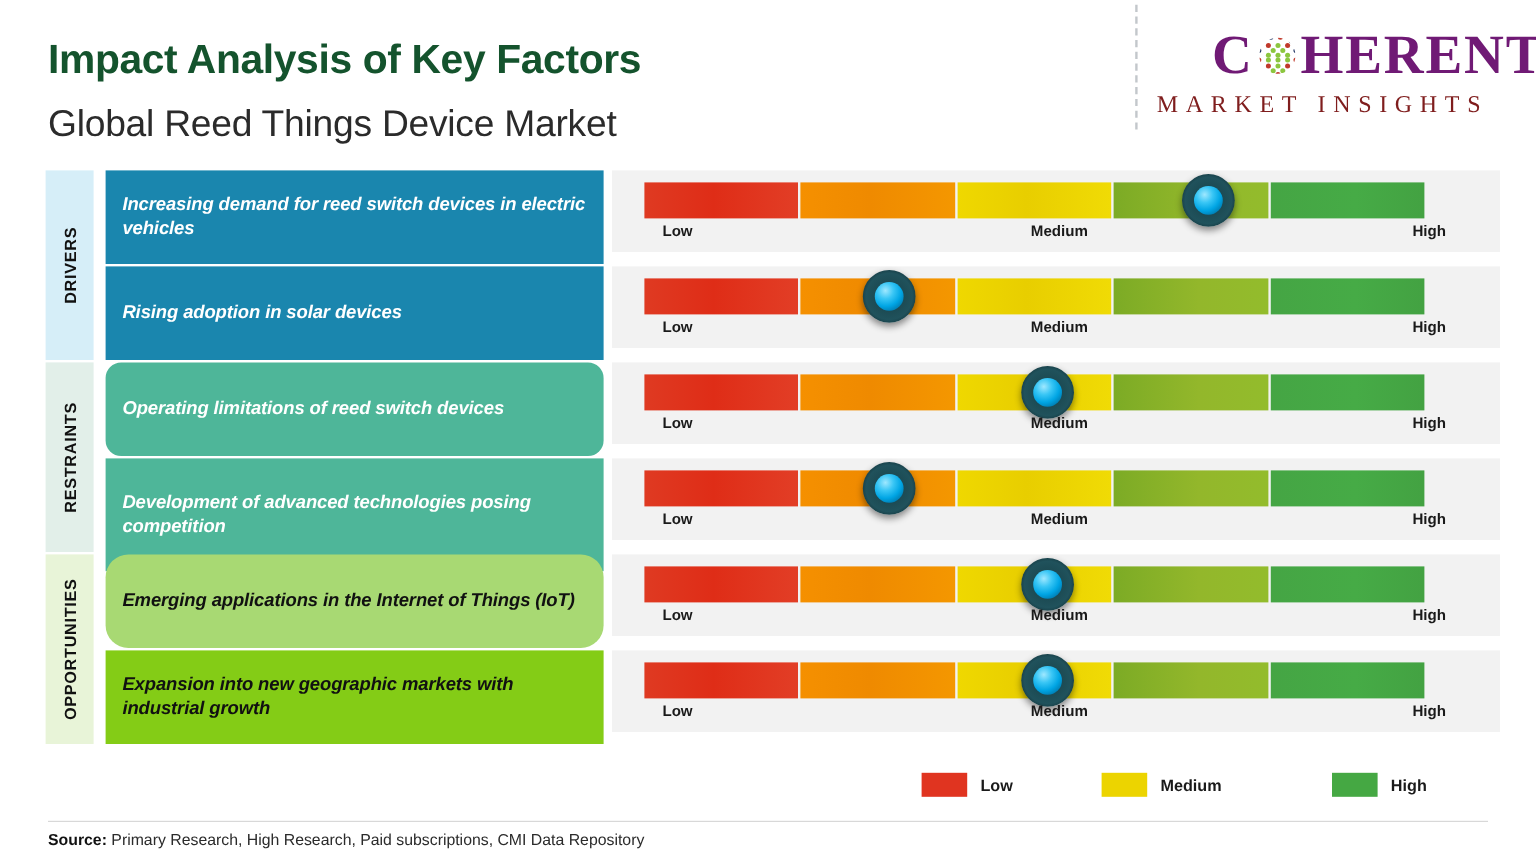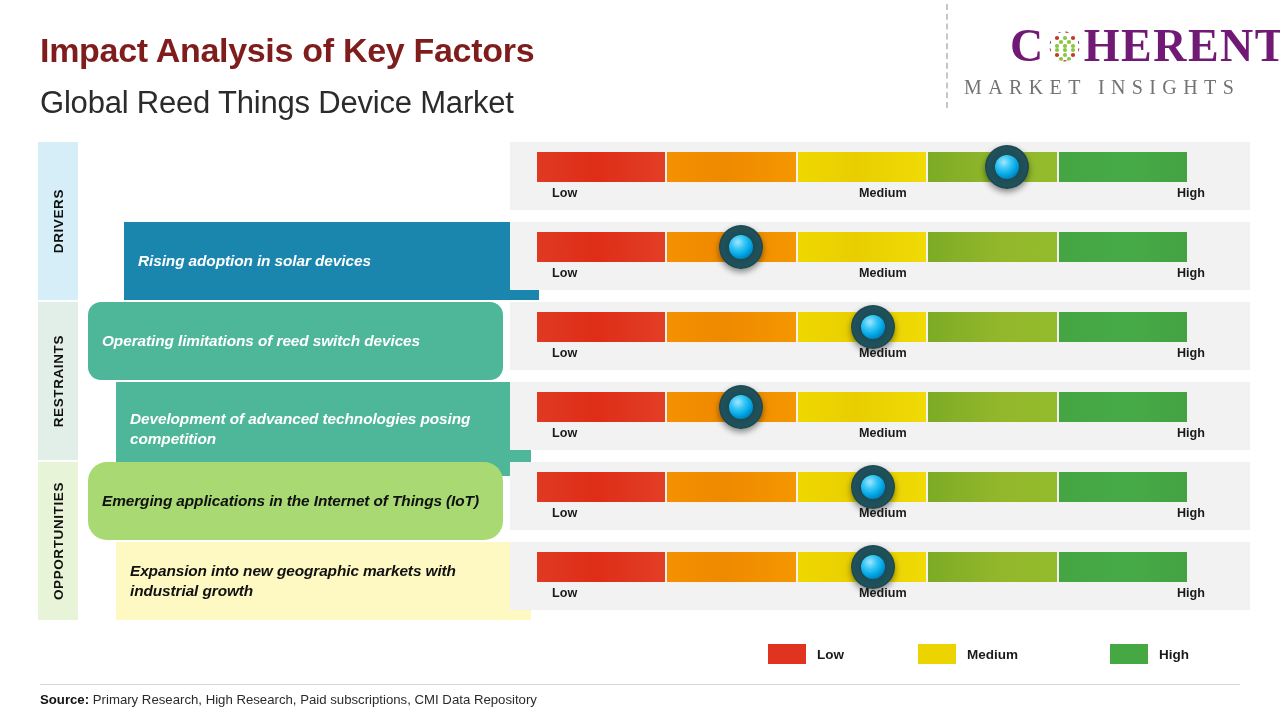--- a/index.html
+++ b/index.html
@@ -20,21 +20,21 @@
   #header {
     position: absolute;
     left: 0; top: 0;
     width: 1280px; height: 130px;
   }
   #title-main {
     position: absolute;
     left: 40px; top: 31px;
     font-size: 34px;
     font-weight: bold;
-    color: #7f1d1d;
+    color: #14532d;
     letter-spacing: -0.3px;
     white-space: nowrap;
   }
   #title-sub {
     position: absolute;
     left: 40px; top: 85px;
     font-size: 31px;
     font-weight: normal;
     color: #2b2b2b;
     letter-spacing: -0.2px;
@@ -75,21 +75,21 @@
     width: 37px; height: 37px;
     vertical-align: -4px;
     margin: 0 1px;
   }
   #logo-tag {
     position: absolute;
     left: 2px; top: 58px;
     font-family: "Liberation Serif", serif;
     font-size: 20px;
     font-weight: normal;
-    color: #737373;
+    color: #7f1d1d;
     letter-spacing: 6.4px;
     white-space: nowrap;
   }
 
   
   #left-col {
     position: absolute;
     left: 38px; top: 142px;
     width: 465px; height: 466px;
   }
@@ -303,43 +303,46 @@
           </svg></span><span id="logo-rest">HERENT</span></div>
     <div id="logo-tag">MARKET INSIGHTS</div>
   </div>
 </div>
 
 <div id="left-col">
     <div class="cat-group" style="top: 0px; height: 158px;">
       <div class="cat-strip" style="background: rgb(214, 238, 248);">
         <span>DRIVERS</span>
       </div>
-      <div class="factor-card card-light" style="top: 80px; height: 78px; background: rgb(26, 134, 174); margin-left: 36px;">
+      <div class="factor-card card-light" style="top: 0px; height: 78px; background: rgb(26, 134, 174);">
+        <span>Increasing demand for reed switch devices in electric vehicles</span>
+      </div>
+      <div class="factor-card card-light" style="top: 80px; height: 78px; background: rgb(26, 134, 174);">
         <span>Rising adoption in solar devices</span>
       </div>
     </div>
     <div class="cat-group" style="top: 160px; height: 158px;">
       <div class="cat-strip" style="background: rgb(226, 239, 233);">
         <span>RESTRAINTS</span>
       </div>
       <div class="factor-card card-light" style="top: 0px; height: 78px; background: rgb(78, 182, 153); border-radius: 13px;">
         <span>Operating limitations of reed switch devices</span>
       </div>
-      <div class="factor-card card-light" style="top: 80px; height: 94px; background: rgb(78, 182, 153); margin-left: 28px;">
+      <div class="factor-card card-light" style="top: 80px; height: 94px; background: rgb(78, 182, 153);">
         <span>Development of advanced technologies posing competition</span>
       </div>
     </div>
     <div class="cat-group" style="top: 320px; height: 158px;">
       <div class="cat-strip" style="background: rgb(232, 244, 216);">
         <span>OPPORTUNITIES</span>
       </div>
       <div class="factor-card card-dark" style="top: 0px; height: 78px; background: rgb(168, 217, 115); border-radius: 19px;">
         <span>Emerging applications in the Internet of Things (IoT)</span>
       </div>
-      <div class="factor-card card-dark" style="top: 80px; height: 78px; background: #fef9c3; margin-left: 28px;">
+      <div class="factor-card card-dark" style="top: 80px; height: 78px; background: #84cc16;">
         <span>Expansion into new geographic markets with industrial growth</span>
       </div>
     </div>
   </div>
 
 <div id="gauges">
     <div class="gauge-row" style="top: 0px; height: 68px;">
       <div class="gauge-bar">
         <div class="seg seg-0"></div>
         <div class="seg seg-1"></div>

